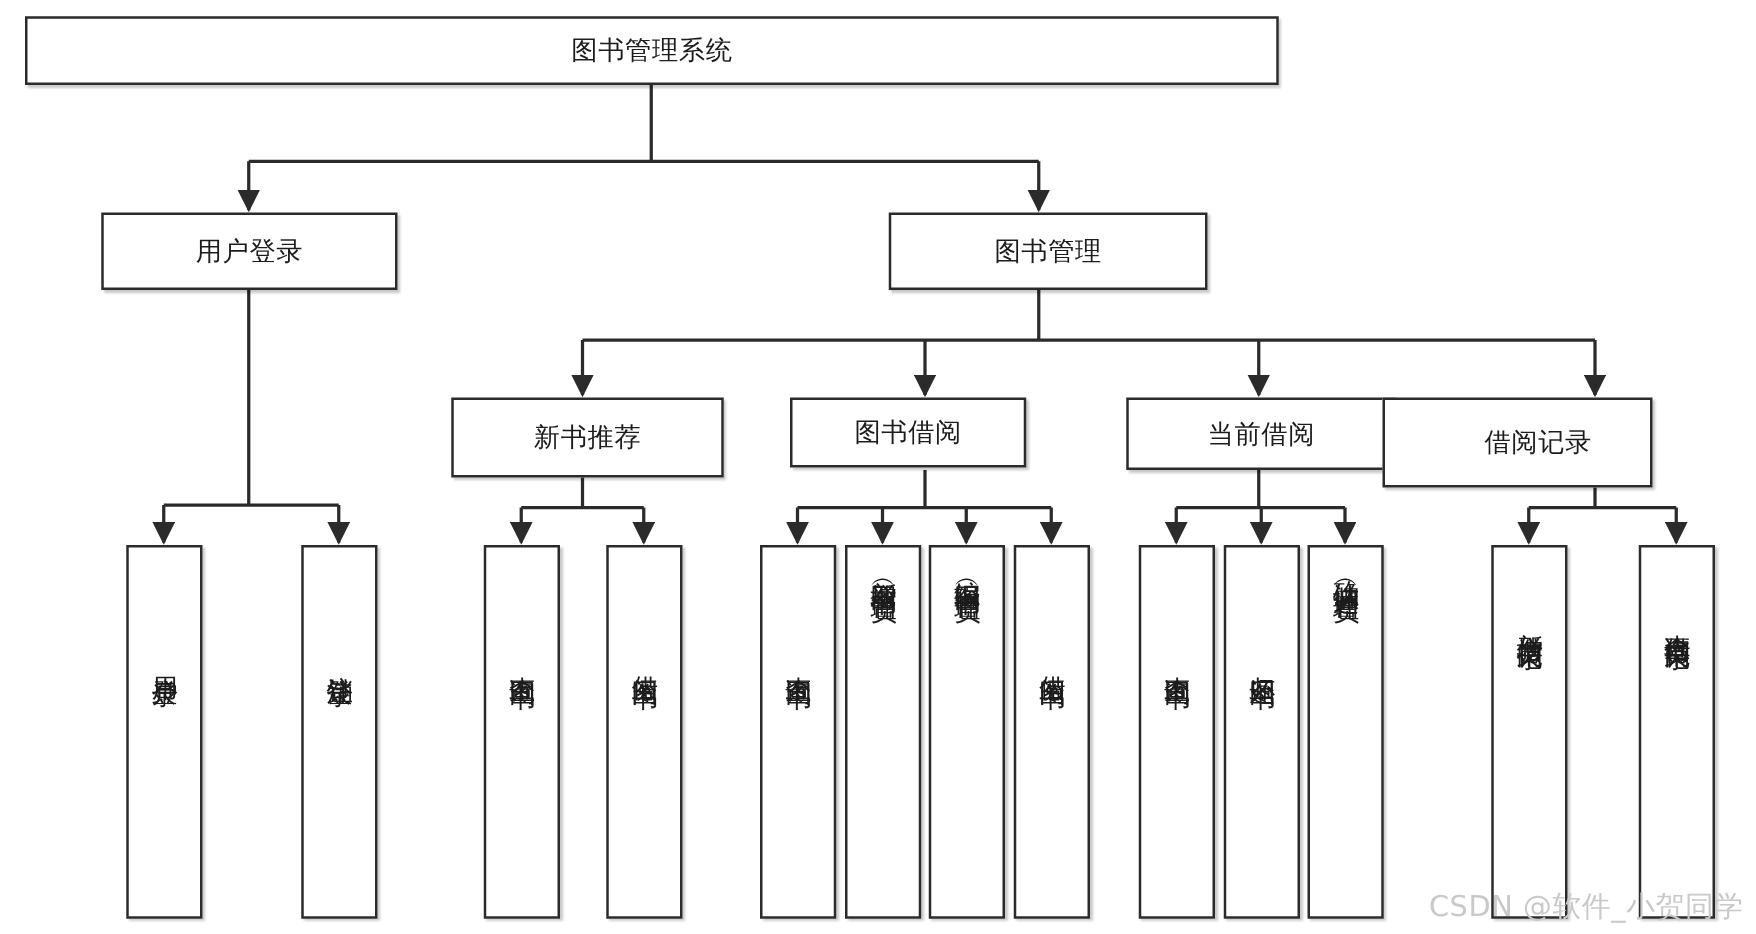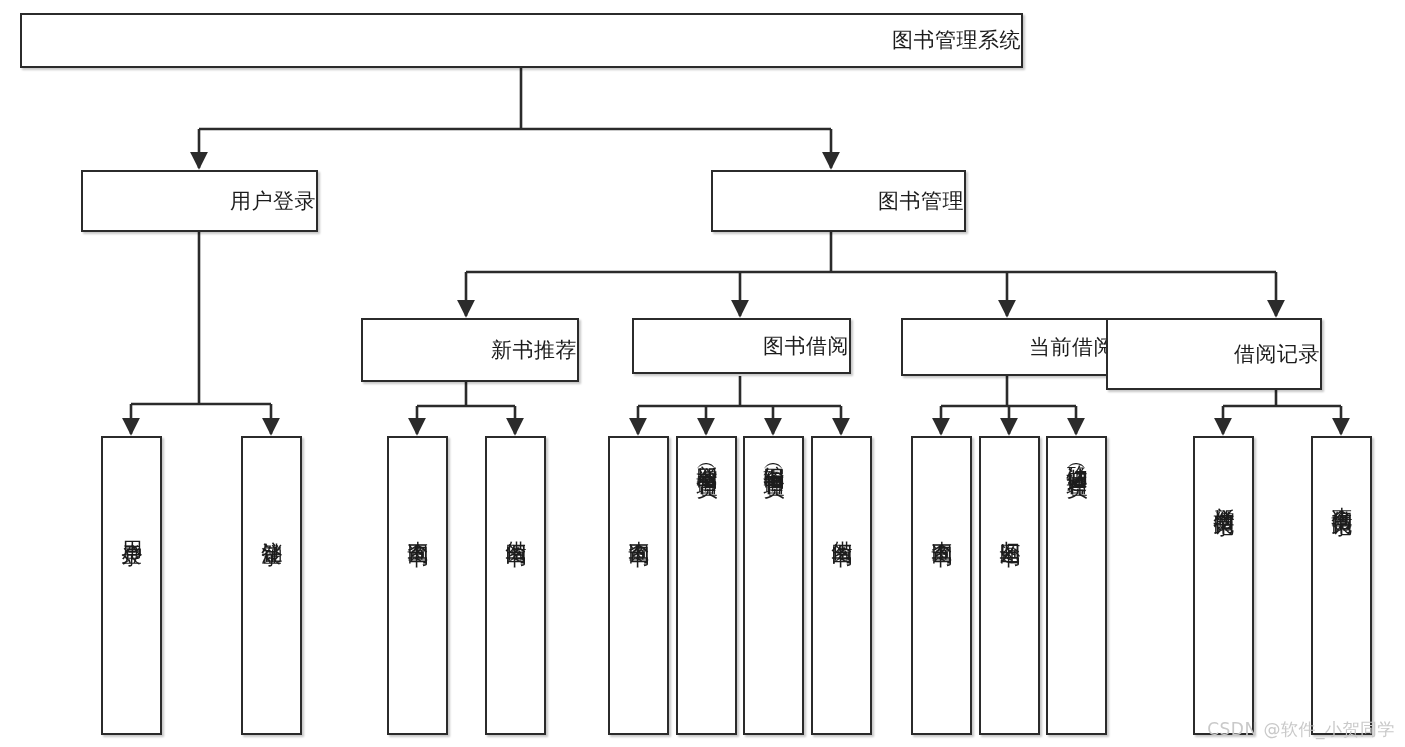--- a/index.html
+++ b/index.html
@@ -23,21 +23,21 @@
     height: 747px;
     pointer-events: none;
   }
   .node {
     position: absolute;
     box-sizing: border-box;
     border: 2px solid #2b2b2b;
     background: #ffffff;
     display: flex;
     align-items: center;
-    justify-content: flex-end;
+    justify-content: center;
     box-shadow: 2px 2px 2px rgba(0,0,0,0.22);
   }
   .node .label {
     font-size: 21px;
     color: #1c1c1c;
     line-height: 1.15;
     letter-spacing: 0.5px;
     white-space: nowrap;
   }
   .node.vertical {
@@ -59,21 +59,21 @@
   .node.vertical.top .label {
     margin-top: 6px;
   }
   .node.vertical.rec .label {
     margin-top: 48px;
   }
   #watermark {
     position: absolute;
     right: 10px;
     bottom: 6px;
-    font-size: 17px;
+    font-size: 23px;
     color: #c9c9c9;
     white-space: nowrap;
     letter-spacing: 0.5px;
   }
 </style>
 </head>
 <body>
 
 <div id="canvas">
 
@@ -136,21 +136,21 @@
   </div>
 
   <div class="node" style="left:711px; top:170px; width:255px; height:62px;">
     <span class="label">图书管理</span>
   </div>
 
   <div class="node" style="left:361px; top:318px; width:218px; height:64px;">
     <span class="label">新书推荐</span>
   </div>
 
-  <div class="node" style="left:632px; top:318px; width:219px; height:56px;">
+  <div class="node" style="left:632px; top:318px; width:189px; height:56px;">
     <span class="label">图书借阅</span>
   </div>
 
   <div class="node" style="left:901px; top:318px; width:216px; height:58px;">
     <span class="label">当前借阅</span>
   </div>
 
   <div class="node" style="left:1106px; top:318px; width:216px; height:72px;padding-left:33px;">
     <span class="label">借阅记录</span>
   </div>

